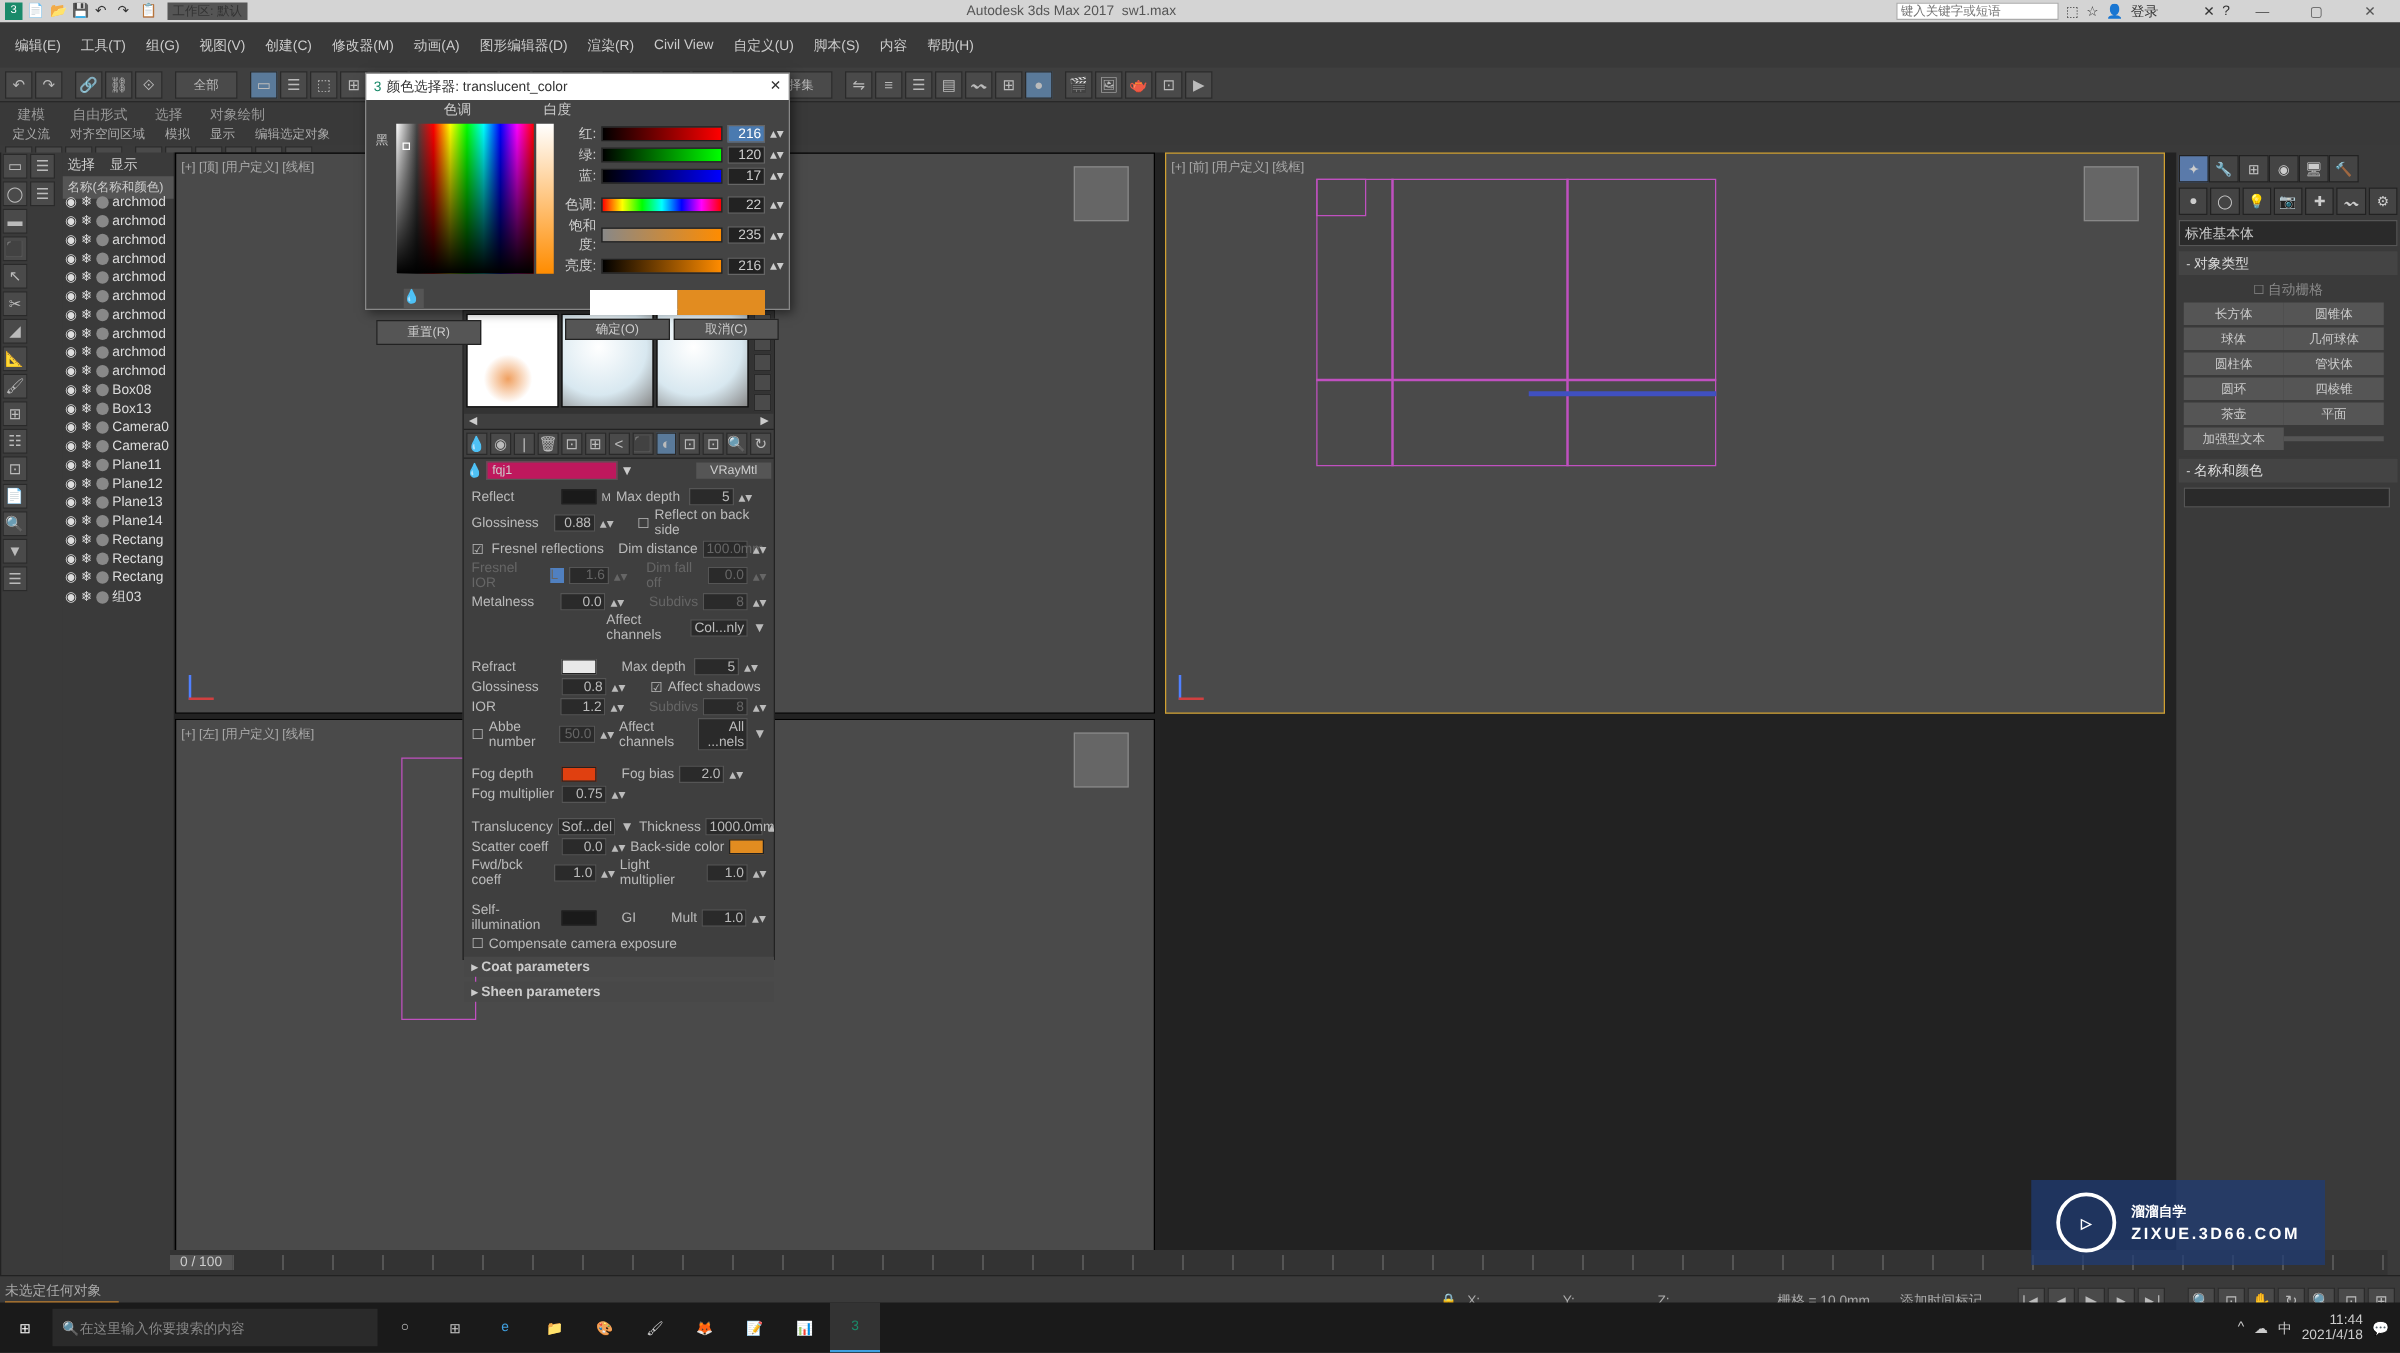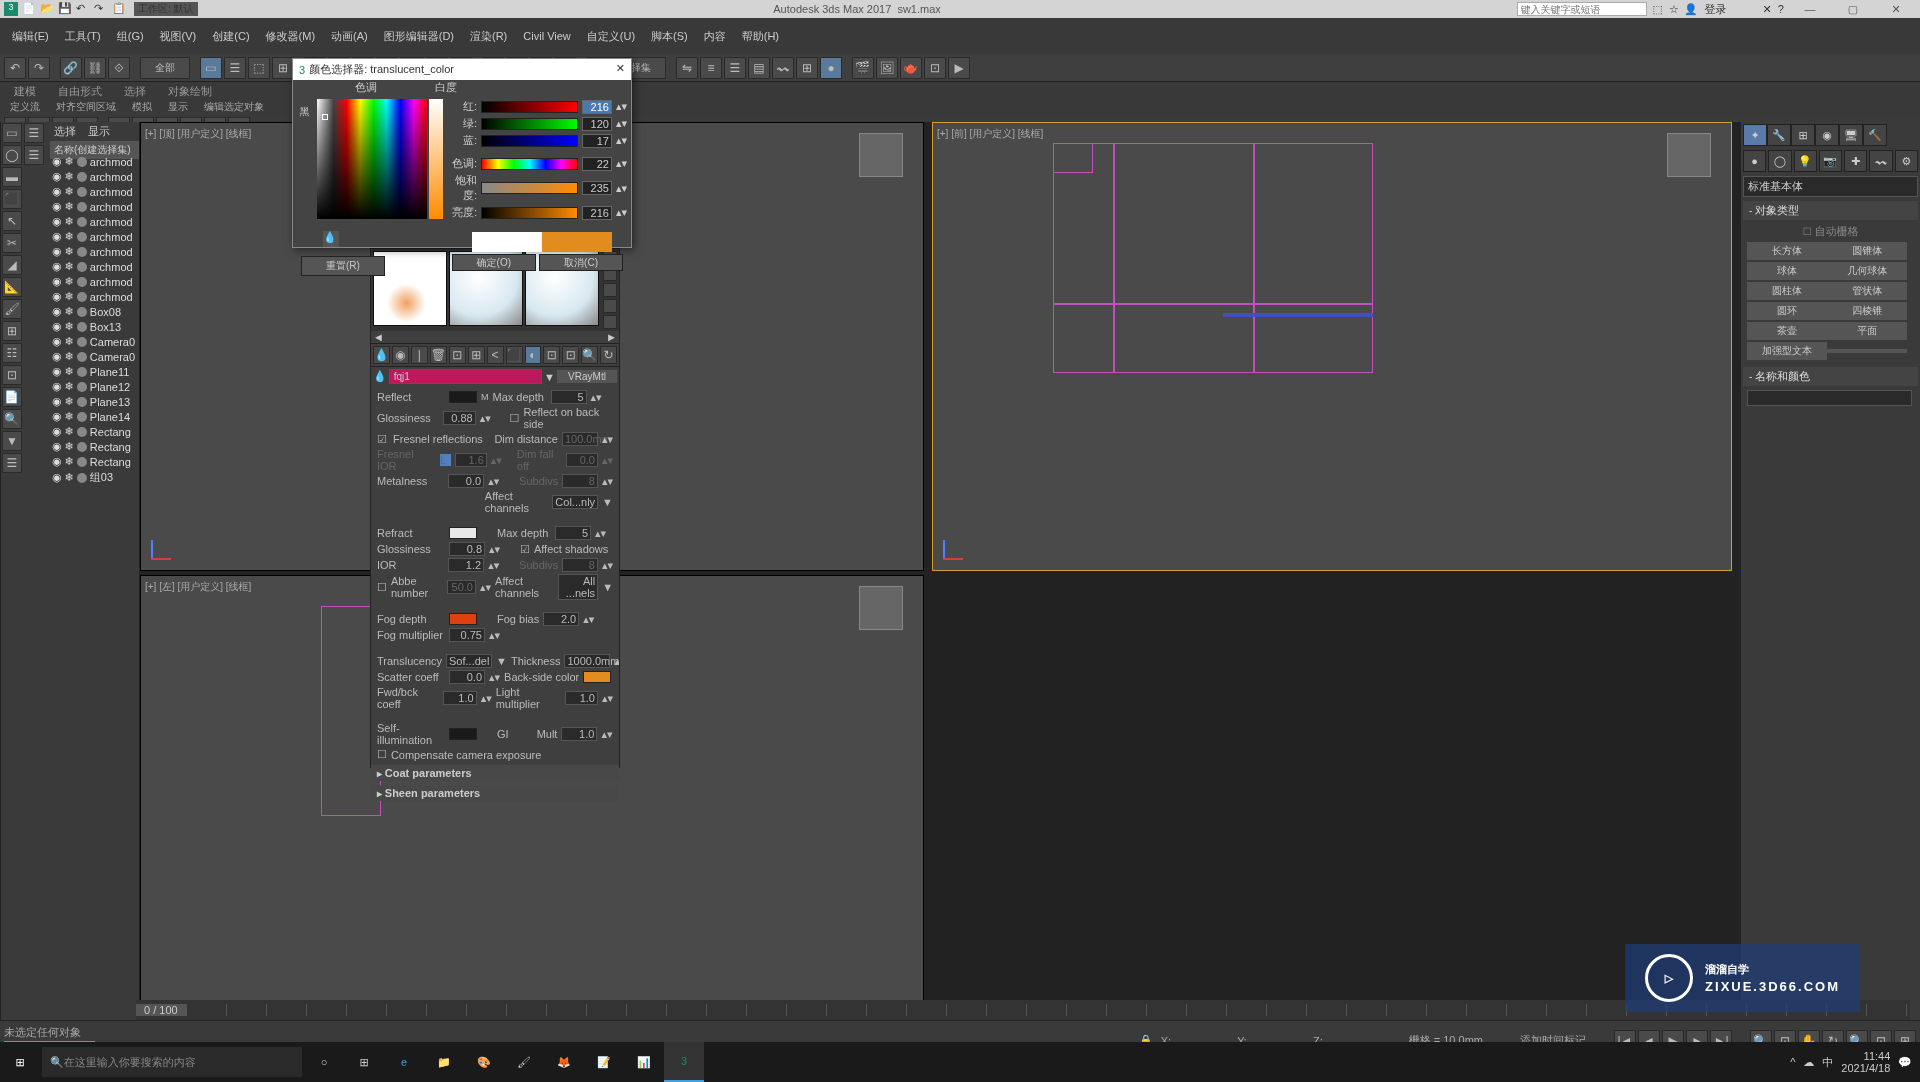--- a/index.html
+++ b/index.html
@@ -64,21 +64,21 @@
 .cd-swatch div { flex: 1; height: 20px; }
 .cd-btns { display: flex; justify-content: space-between; padding: 4px 8px; }
 .cd-btns span { padding: 2px 24px; background: #555; border: 1px solid #222; font-size: 10px; }
 .mat-editor { position: absolute; left: 370px; top: 248px; width: 250px; height: 520px; background: #3f3f3f; border: 1px solid #222; z-index: 50; }
 .mat-slots { display: flex; gap: 2px; padding: 2px; background: #333; }
 .mat-slot { width: 75px; height: 75px; background: radial-gradient(circle at 40% 35%, #fff, #d8e8f0 60%, #888); border: 1px solid #111; }
 .mat-tb { display: flex; gap: 2px; padding: 2px; border-top: 1px solid #222; border-bottom: 1px solid #222; }
 .mat-tb .tb-btn { width: 18px; height: 18px; }
 .mat-name { display: flex; padding: 2px; gap: 2px; align-items: center; }
 .mat-name .fld { flex: 1; background: #be185d; border: 1px solid #555; padding: 1px 4px; font-size: 10px; }
-.mat-name .typ { width: 60px; background: #555; text-align: center; padding: 1px 0; font-size: 10px; }
+.mat-name .typ { width: 60px; background: #555; text-align: center; padding: 1px 0; font-size: 10px; margin-left: 48px; }
 .mat-params { padding: 2px 6px; overflow-y: auto; }
 .param-row { display: flex; align-items: center; gap: 4px; margin: 2px 0; font-size: 10px; color: #bbb; }
 .param-row .plbl { width: 68px; }
 .param-row .pswatch { width: 28px; height: 12px; border: 1px solid #222; }
 .param-row .pval { width: 36px; background: #2a2a2a; border: 1px solid #555; text-align: right; padding: 0 2px; }
 .rollout { background: #484848; padding: 2px 6px; margin: 4px -6px 0; font-size: 10px; font-weight: bold; }
 .status-bar { position: absolute; bottom: 22px; left: 0; right: 0; height: 40px; background: #3a3a3a; display: flex; align-items: center; padding: 0 4px; gap: 8px; font-size: 10px; color: #aaa; border-top: 1px solid #222; }
 .taskbar { position: absolute; bottom: 0; left: 0; right: 0; height: 40px; background: #1a1a1a; display: flex; align-items: center; }
 .taskbar .start { width: 40px; height: 40px; display: flex; align-items: center; justify-content: center; color: #fff; }
 .taskbar .search { width: 260px; height: 30px; background: #2a2a2a; color: #888; display: flex; align-items: center; padding: 0 8px; margin: 0 2px; }
@@ -248,21 +248,21 @@
       </div>
     </div>
   </div>
 
   <div class="outliner">
     <div class="outliner-header">
       <div class="tl">
         <span>选择</span>
         <span>显示</span>
       </div>
-      <div class="nm">名称(创建选择集)</div>
+      <div class="nm">名称(名称和颜色)</div>
     </div>
     <div class="outliner-list" id="outliner-list">
         <div class="ol-item">
           <span>◉</span>
           <span>❄</span>
           <span class="ic"></span>
           <span>archmod</span>
         </div>
         <div class="ol-item">
           <span>◉</span>
@@ -742,21 +742,21 @@
   </div>
   <div style="flex:1"></div>
   <span>🔒</span>
   <span>X:</span>
     <span class="pval" style="width:50px"></span>
   <span>Y:</span>
     <span class="pval" style="width:50px"></span>
   <span>Z:</span>
     <span class="pval" style="width:50px"></span>
   <span style="margin-left:20px">栅格 = 10.0mm</span>
-  <span style="margin-left:29px">添加时间标记</span>
+  <span style="margin-left:16px">添加时间标记</span>
   <div style="display:flex;gap:2px;margin-left:20px">
     <div class="tb-btn">|◄</div>
     <div class="tb-btn">◄</div>
     <div class="tb-btn">▶</div>
     <div class="tb-btn">►</div>
     <div class="tb-btn">►|</div>
   </div>
   <div style="display:flex;gap:2px;margin-left:10px">
     <div class="tb-btn">🔍</div>
     <div class="tb-btn">⊡</div>

